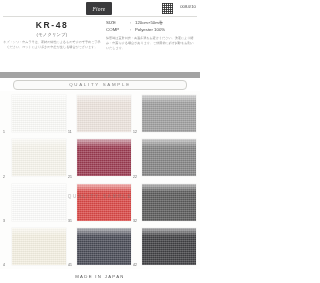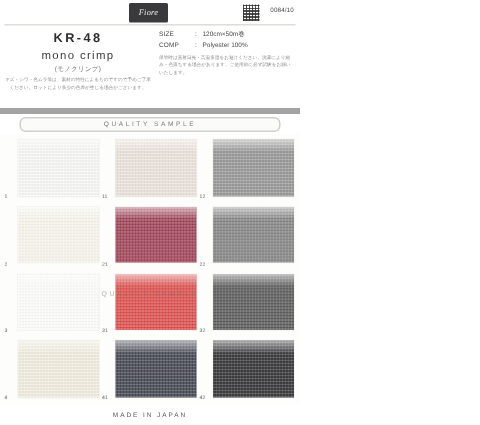--- a/index.html
+++ b/index.html
@@ -15,21 +15,21 @@
     background:#fdfdfc;
     display:flex;flex-direction:column;
   }
 
   
   .header{
     position:relative;
     height:72px;
     flex:none;
     background:#ffffff;
-    border-bottom:4px solid #a3a3a3;
+    border-bottom:6px solid #a3a3a3;
   }
   .brand-logo{
     position:absolute;left:86px;top:2px;
     width:26px;height:13px;
     background:#3a3a3c;
     border-radius:1px;
     display:flex;align-items:center;justify-content:center;
     overflow:hidden;
   }
   .brand-logo span{
@@ -186,21 +186,20 @@
     <div class="qr"></div>
 
     <div class="doc-code">0084/10</div>
 
     <div class="head-rule"></div>
 
     <div class="head-cols">
 
       <div class="head-left">
         <div class="prod-code">KR-48</div>
-        <div class="prod-name">mono crimp</div>
         <div class="prod-kana">(モノクリンプ)</div>
         <div class="prod-note">キズ・シワ・色ムラ等は、素材の特性によるものですので予めご了承ください。ロットにより多少の色差が生じる場合がございます。</div>
       </div>
 
       <div class="head-right">
 
         <div class="spec-row">
           <div class="spec-key">SIZE</div>
           <div class="spec-sep">:</div>
           <div class="spec-val">120cm×50m巻</div>

